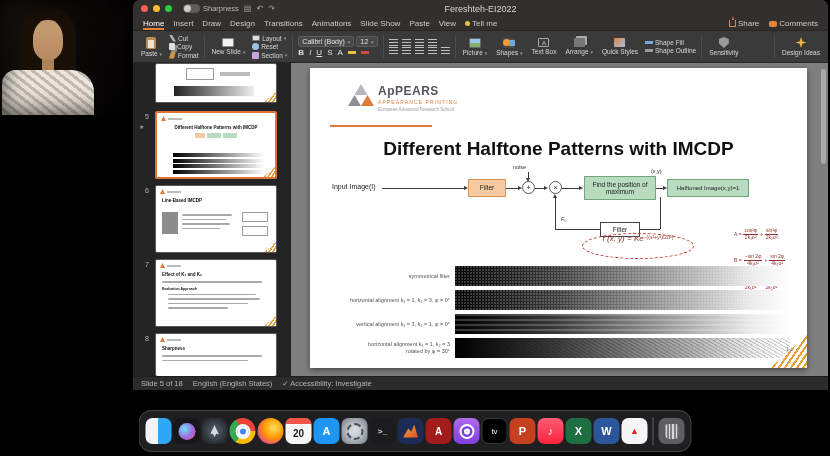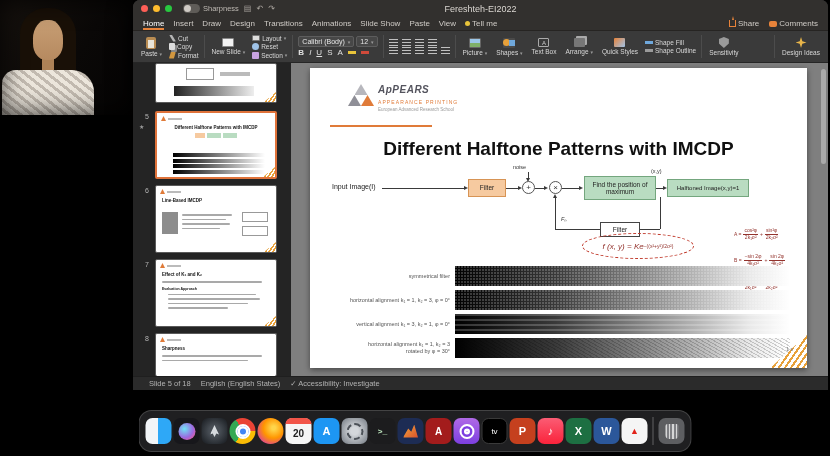--- a/index.html
+++ b/index.html
@@ -88,54 +88,54 @@
   .slide{position:absolute;left:19px;top:5px;width:497px;height:300px;background:#fff;box-shadow:0 2px 6px rgba(0,0,0,.45);overflow:hidden;}
   .vscroll{position:absolute;right:2px;top:6px;width:5px;height:298px;}
   .vthumb{position:absolute;left:0;top:0;width:5px;height:95px;background:#a9a9a9;border-radius:3px;}
 
   
   .logo-tri{position:absolute;left:38px;top:16px;width:26px;height:22px;}
   .lt{position:absolute;clip-path:polygon(50% 0,100% 100%,0 100%);}
   .lt.t{left:6.5px;top:0;width:13px;height:11px;background:#b7b7bd;}
   .lt.l{left:0;top:11px;width:13px;height:11px;background:#8f8f97;}
   .lt.r{left:13px;top:11px;width:13px;height:11px;background:#e07b39;}
-  .logo-name{position:absolute;left:68px;top:16px;font-size:10px;font-weight:bold;color:#54545e;letter-spacing:.5px;font-style:italic;}
+  .logo-name{position:absolute;left:68px;top:16px;font-size:12px;font-weight:bold;color:#54545e;letter-spacing:.5px;}
   .logo-sub{position:absolute;left:68px;top:31px;font-size:5px;color:#e07b39;letter-spacing:1.1px;}
   .logo-tag{position:absolute;left:68px;top:39px;font-size:4.5px;color:#9a9a9a;}
   .logo-rule{position:absolute;left:20px;top:57px;width:102px;height:1.5px;background:#e07b39;}
   .slide-title{position:absolute;top:70px;left:0;right:0;text-align:center;font-size:19px;font-weight:bold;color:#101010;}
 
   .dg-label{position:absolute;font-size:7px;color:#222;white-space:nowrap;}
   .dg-small{position:absolute;font-size:5.5px;color:#333;white-space:nowrap;}
   .box{position:absolute;display:flex;align-items:center;justify-content:center;text-align:center;font-size:6.5px;color:#222;line-height:1.15;}
   .box.filter1{left:158px;top:111px;width:38px;height:18px;background:#f6caa0;border:1px solid #d79455;}
   .box.find{left:274px;top:108px;width:72px;height:24px;background:#b9dcc1;border:1px solid #74a67e;padding:1px;}
   .box.out{left:357px;top:111px;width:82px;height:18px;background:#b9dcc1;border:1px solid #74a67e;font-size:6px;}
   .box.filter2{left:290px;top:154px;width:40px;height:15px;background:#fff;border:1px solid #444;}
   .circ{position:absolute;width:13px;height:13px;border:1px solid #555;border-radius:50%;display:flex;align-items:center;justify-content:center;font-size:8px;color:#333;background:#fff;}
   .hline{position:absolute;height:1px;background:#3a3a3a;}
   .vline{position:absolute;width:1px;background:#3a3a3a;}
   .ah-r{position:absolute;width:0;height:0;border-left:4px solid #3a3a3a;border-top:2.5px solid transparent;border-bottom:2.5px solid transparent;}
   .ah-d{position:absolute;width:0;height:0;border-top:4px solid #3a3a3a;border-left:2.5px solid transparent;border-right:2.5px solid transparent;}
   .ah-u{position:absolute;width:0;height:0;border-bottom:4px solid #3a3a3a;border-left:2.5px solid transparent;border-right:2.5px solid transparent;}
-  .formula-ellipse{position:absolute;left:272px;top:165px;width:112px;height:26px;border:1px dashed #c0392b;border-radius:50%;display:flex;align-items:center;justify-content:center;font-size:8px;color:#93322c;font-style:italic;}
+  .formula-ellipse{position:absolute;left:272px;top:165px;width:112px;height:26px;border:1px dashed #c0392b;border-radius:50%;display:flex;align-items:flex-start;justify-content:center;font-size:8px;color:#93322c;font-style:italic;}
   .formula-ellipse sup{font-size:5px;font-style:normal;}
   .coef{position:absolute;left:424px;width:72px;display:flex;align-items:center;gap:2px;font-size:5px;color:#93322c;}
   .frac{display:inline-block;text-align:center;line-height:1.1;}
   .frac .top{display:block;border-bottom:.5px solid #93322c;padding:0 1px;}
   .frac .bot{display:block;}
   .strip-label{position:absolute;width:132px;text-align:right;font-size:5.5px;color:#555;line-height:1.2;}
   .strip{position:absolute;left:145px;width:335px;height:20px;background-image:radial-gradient(circle at 1px 1px,rgba(255,255,255,.35) .5px,transparent 1px),linear-gradient(90deg,#000 0%,#161616 12%,#3a3a3a 30%,#7a7a7a 52%,#b5b5b5 72%,#e9e9e9 88%,#fff 100%);background-size:3px 3px,100% 100%;}
   .strip.vert{background-size:2px 5px,100% 100%;}
   .strip.rot{background-image:repeating-linear-gradient(30deg,rgba(0,0,0,.18) 0 1px,transparent 1px 3px),linear-gradient(90deg,#000 0%,#161616 12%,#3a3a3a 30%,#7a7a7a 52%,#b5b5b5 72%,#e9e9e9 88%,#fff 100%);background-size:auto,100% 100%;}
   .slide-corner{position:absolute;right:0;bottom:0;width:37px;height:33px;background:repeating-linear-gradient(125deg,#e8a13a 0 2px,#fff 2px 5px);clip-path:polygon(100% 0,100% 100%,0 100%);}
   .page-note{position:absolute;right:14px;bottom:16px;font-size:5px;color:#777;}
 
   
-  .statusbar{position:absolute;bottom:0;left:0;width:695px;height:14px;background:#2b2b2b;border-top:1px solid #1f1f1f;display:flex;align-items:center;padding:0 16px;gap:10px;font-size:7.5px;color:#b2b2b2;}
+  .statusbar{position:absolute;bottom:0;left:0;width:695px;height:14px;background:#2b2b2b;border-top:1px solid #1f1f1f;display:flex;align-items:center;padding:0 8px;gap:10px;font-size:7.5px;color:#b2b2b2;}
   .sb-right{margin-left:auto;display:flex;align-items:center;gap:7px;}
   .vicon{width:8px;height:7px;border:1px solid #8e8e8e;background:#3a3a3a;}
   .slider{width:34px;height:2px;background:#777;position:relative;border-radius:1px;}
   .knob{position:absolute;left:16px;top:-2.5px;width:7px;height:7px;border-radius:50%;background:#cfcfcf;}
 
   
   .dock{position:absolute;left:50%;bottom:4px;transform:translateX(-50%);height:42px;background:rgba(140,140,150,.22);border:1px solid rgba(255,255,255,.16);border-radius:13px;display:flex;align-items:center;padding:3px 6px;gap:2px;backdrop-filter:blur(4px);}
   .di{width:26px;height:26px;border-radius:7px;display:flex;align-items:center;justify-content:center;font-size:11px;font-weight:bold;color:#fff;position:relative;flex:none;}
   .di.finder{background:linear-gradient(90deg,#f2f5f8 50%,#2ea8f7 50%);}
   .di.siri{background:#17171b;}

